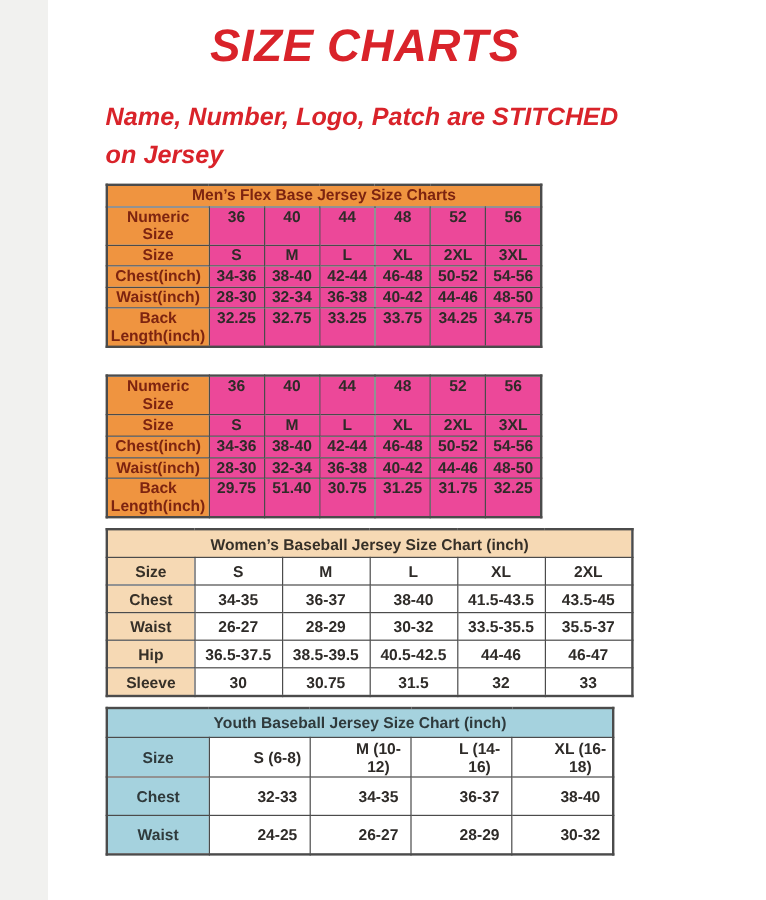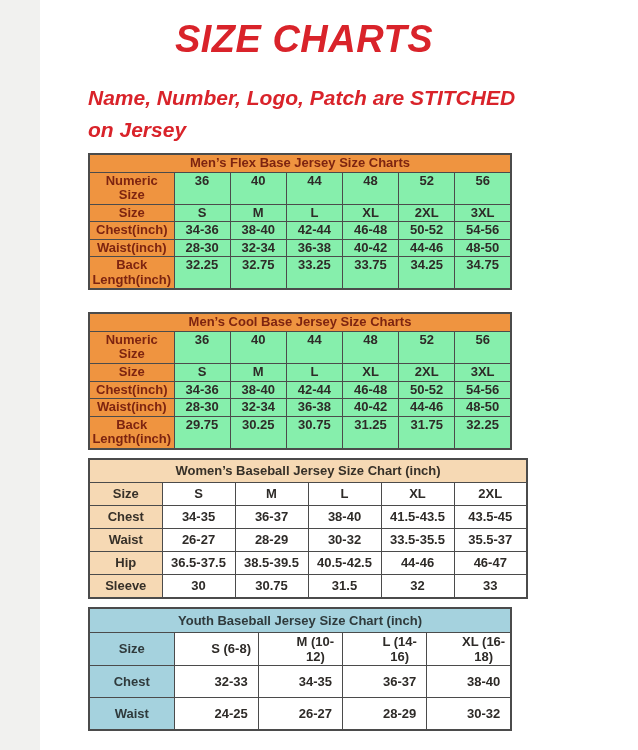--- a/index.html
+++ b/index.html
@@ -56,27 +56,27 @@
     vertical-align: middle;
     font-weight: bold;
     font-size: 13px;
     color: #2e2b28;
     padding: 1px 2px;
     overflow: hidden;
   }
   td.t-title { font-size: 13.5px; }
 
   
-  .theme-orange { width: 424px; }
+  .theme-orange { width: 364px; }
   #mens-flex-base { margin-top: 8px; }
   #mens-cool-base { margin-top: 22px; }
   .theme-orange td { line-height: 1.12; }
   .theme-orange .t-title,
   .theme-orange .t-label { background: #ef9440; color: #7d2410; }
-  .theme-orange .t-val { vertical-align: top; background: #86efac; }
+  .theme-orange .t-val { vertical-align: top; background: #ec4899; }
 
   
   .theme-peach { width: 440px; }
   .theme-peach td { height: 20px; }
   .theme-peach .t-title,
   .theme-peach .t-label { background: #f6d9b4; color: #363028; }
   .theme-peach .t-val { background: #ffffff; }
 
   
   .theme-blue { width: 424px; border-radius: 12px; }
@@ -164,23 +164,20 @@
             <col style="width: 85px;">
             <col>
             <col>
             <col>
             <col>
             <col>
             <col>
           </colgroup>
           <tbody>
             <tr>
-              <td colspan="7" class="t-title">Men’s Cool Base Jersey Size Charts</td>
-            </tr>
-            <tr>
               <td class="t-label">Numeric Size</td>
               <td class="t-val">36</td>
               <td class="t-val">40</td>
               <td class="t-val">44</td>
               <td class="t-val">48</td>
               <td class="t-val">52</td>
               <td class="t-val">56</td>
             </tr>
             <tr>
               <td class="t-label">Size</td>
@@ -205,21 +202,21 @@
               <td class="t-val">28-30</td>
               <td class="t-val">32-34</td>
               <td class="t-val">36-38</td>
               <td class="t-val">40-42</td>
               <td class="t-val">44-46</td>
               <td class="t-val">48-50</td>
             </tr>
             <tr>
               <td class="t-label">Back Length(inch)</td>
               <td class="t-val">29.75</td>
-              <td class="t-val">30.25</td>
+              <td class="t-val">51.40</td>
               <td class="t-val">30.75</td>
               <td class="t-val">31.25</td>
               <td class="t-val">31.75</td>
               <td class="t-val">32.25</td>
             </tr>
           </tbody>
         </table>
         <table class="size-table theme-peach" id="womens-baseball">
           <colgroup>
             <col style="width: 73px;">

